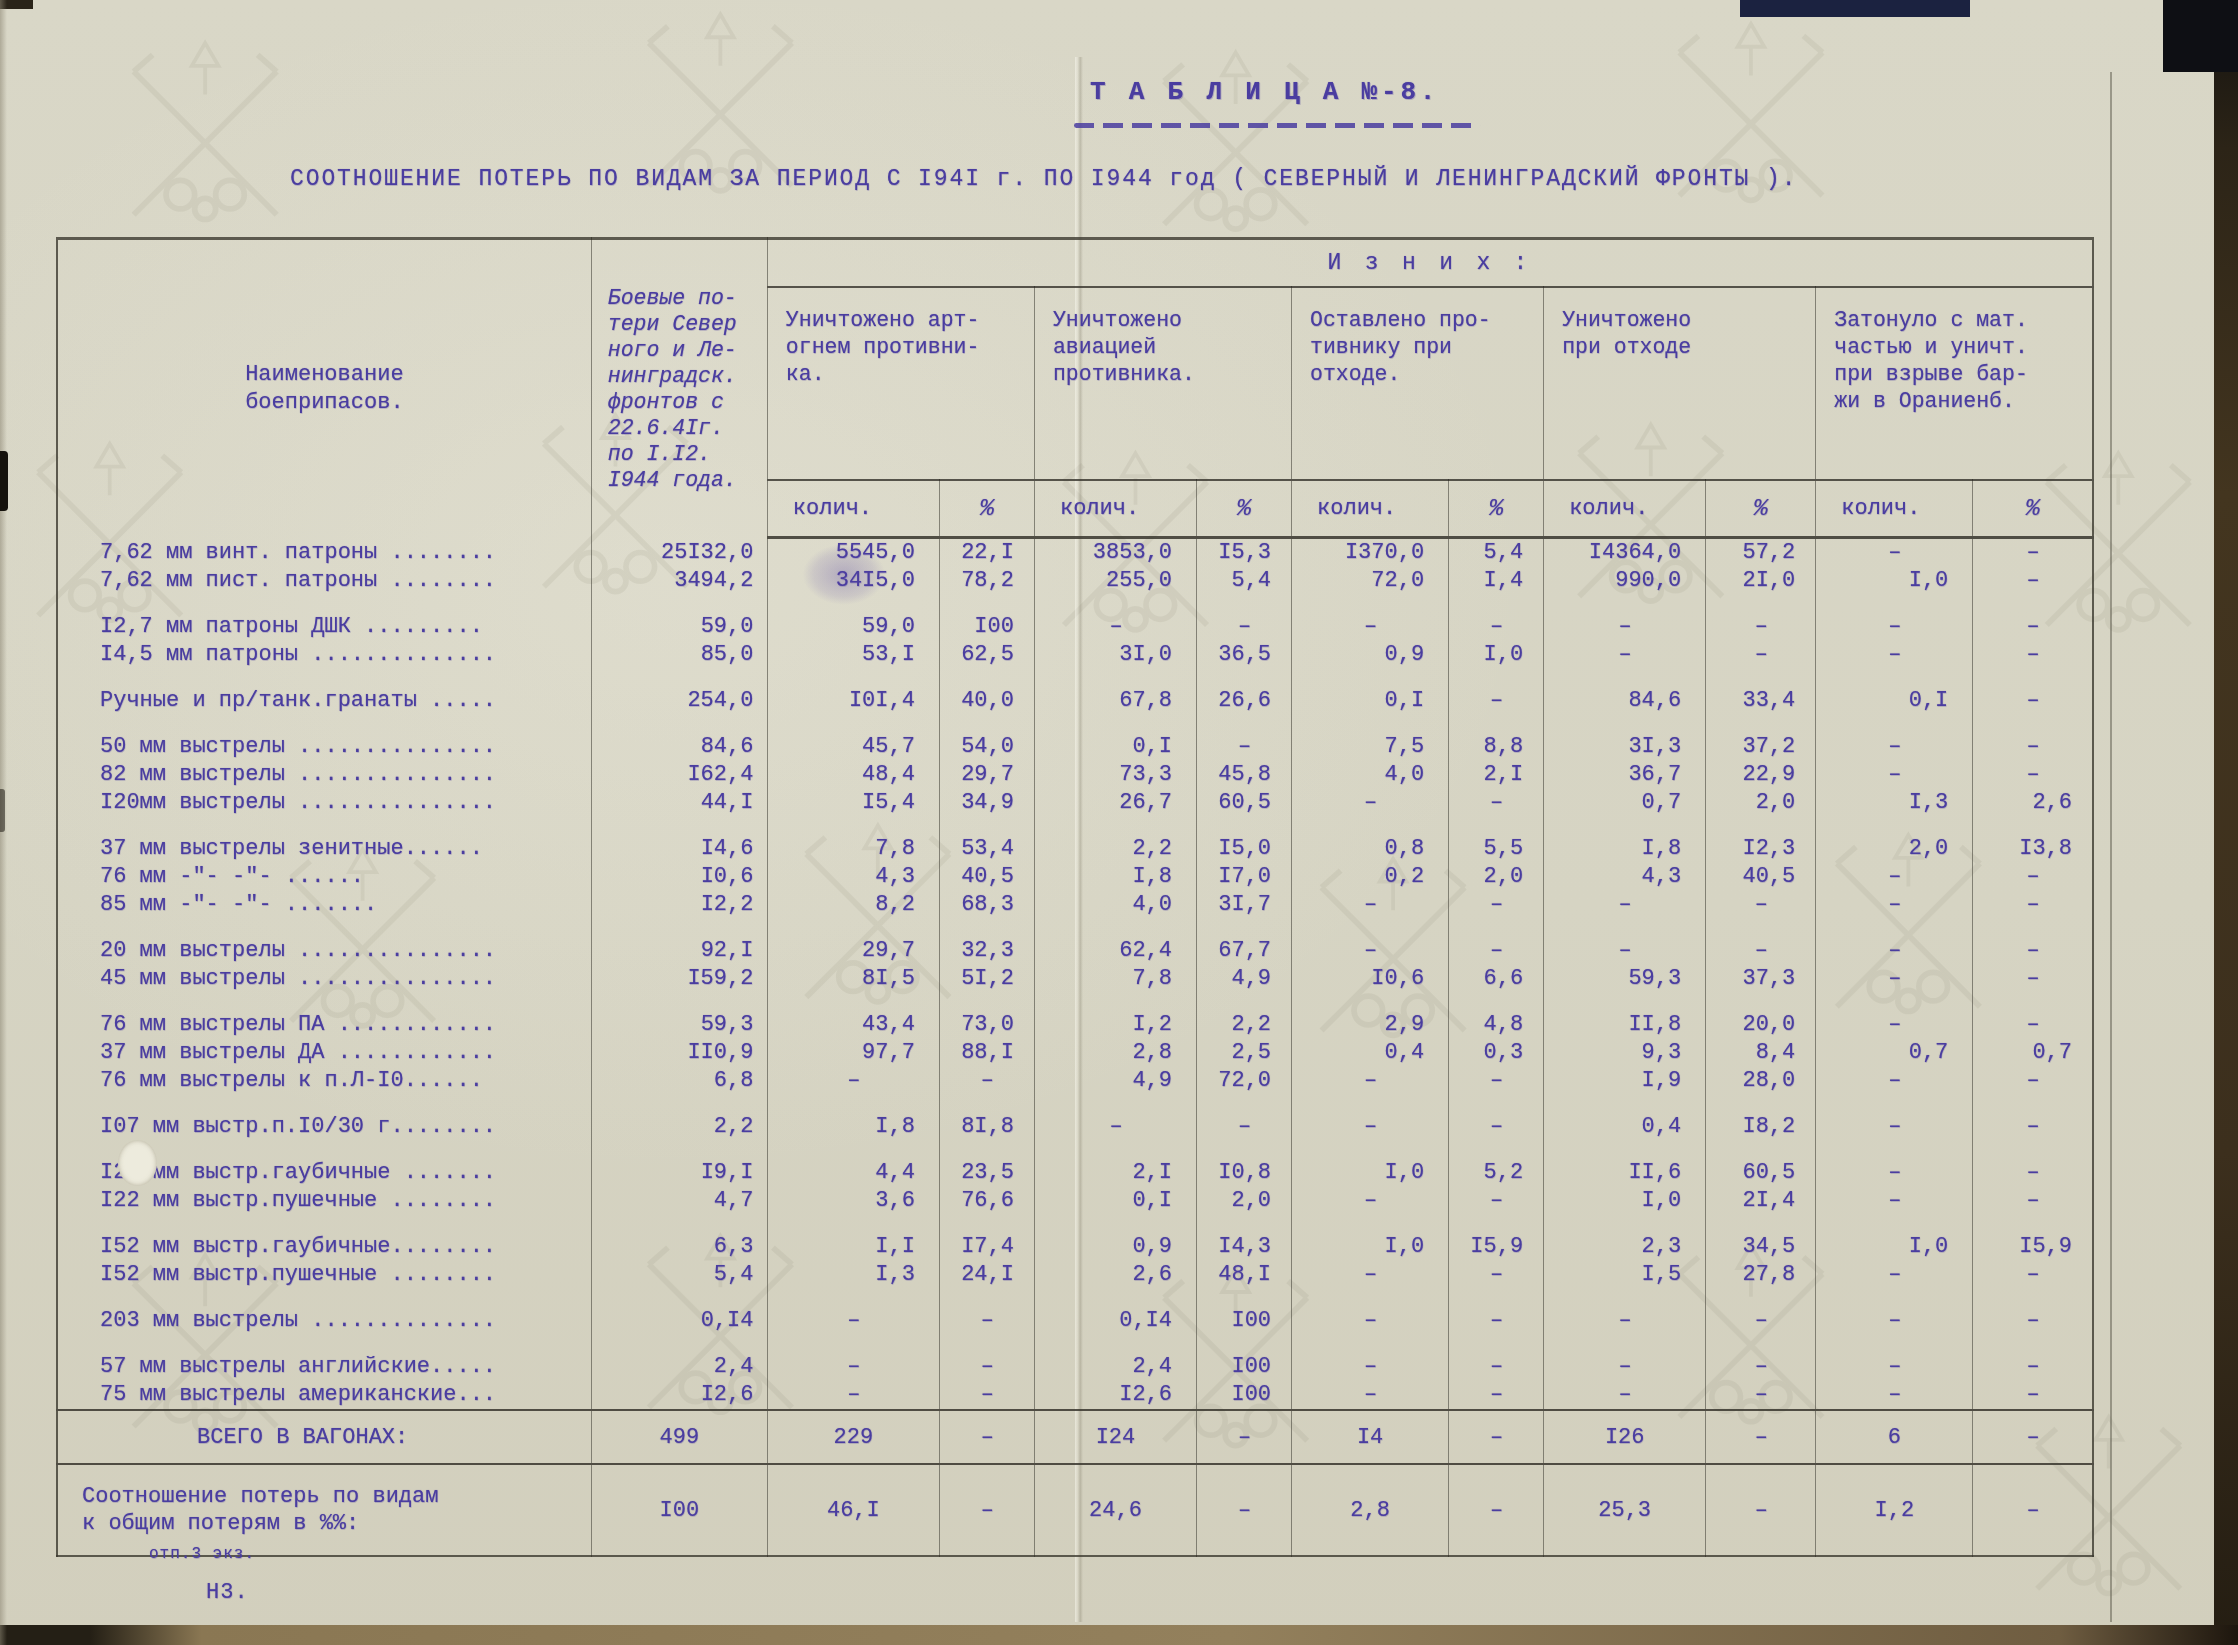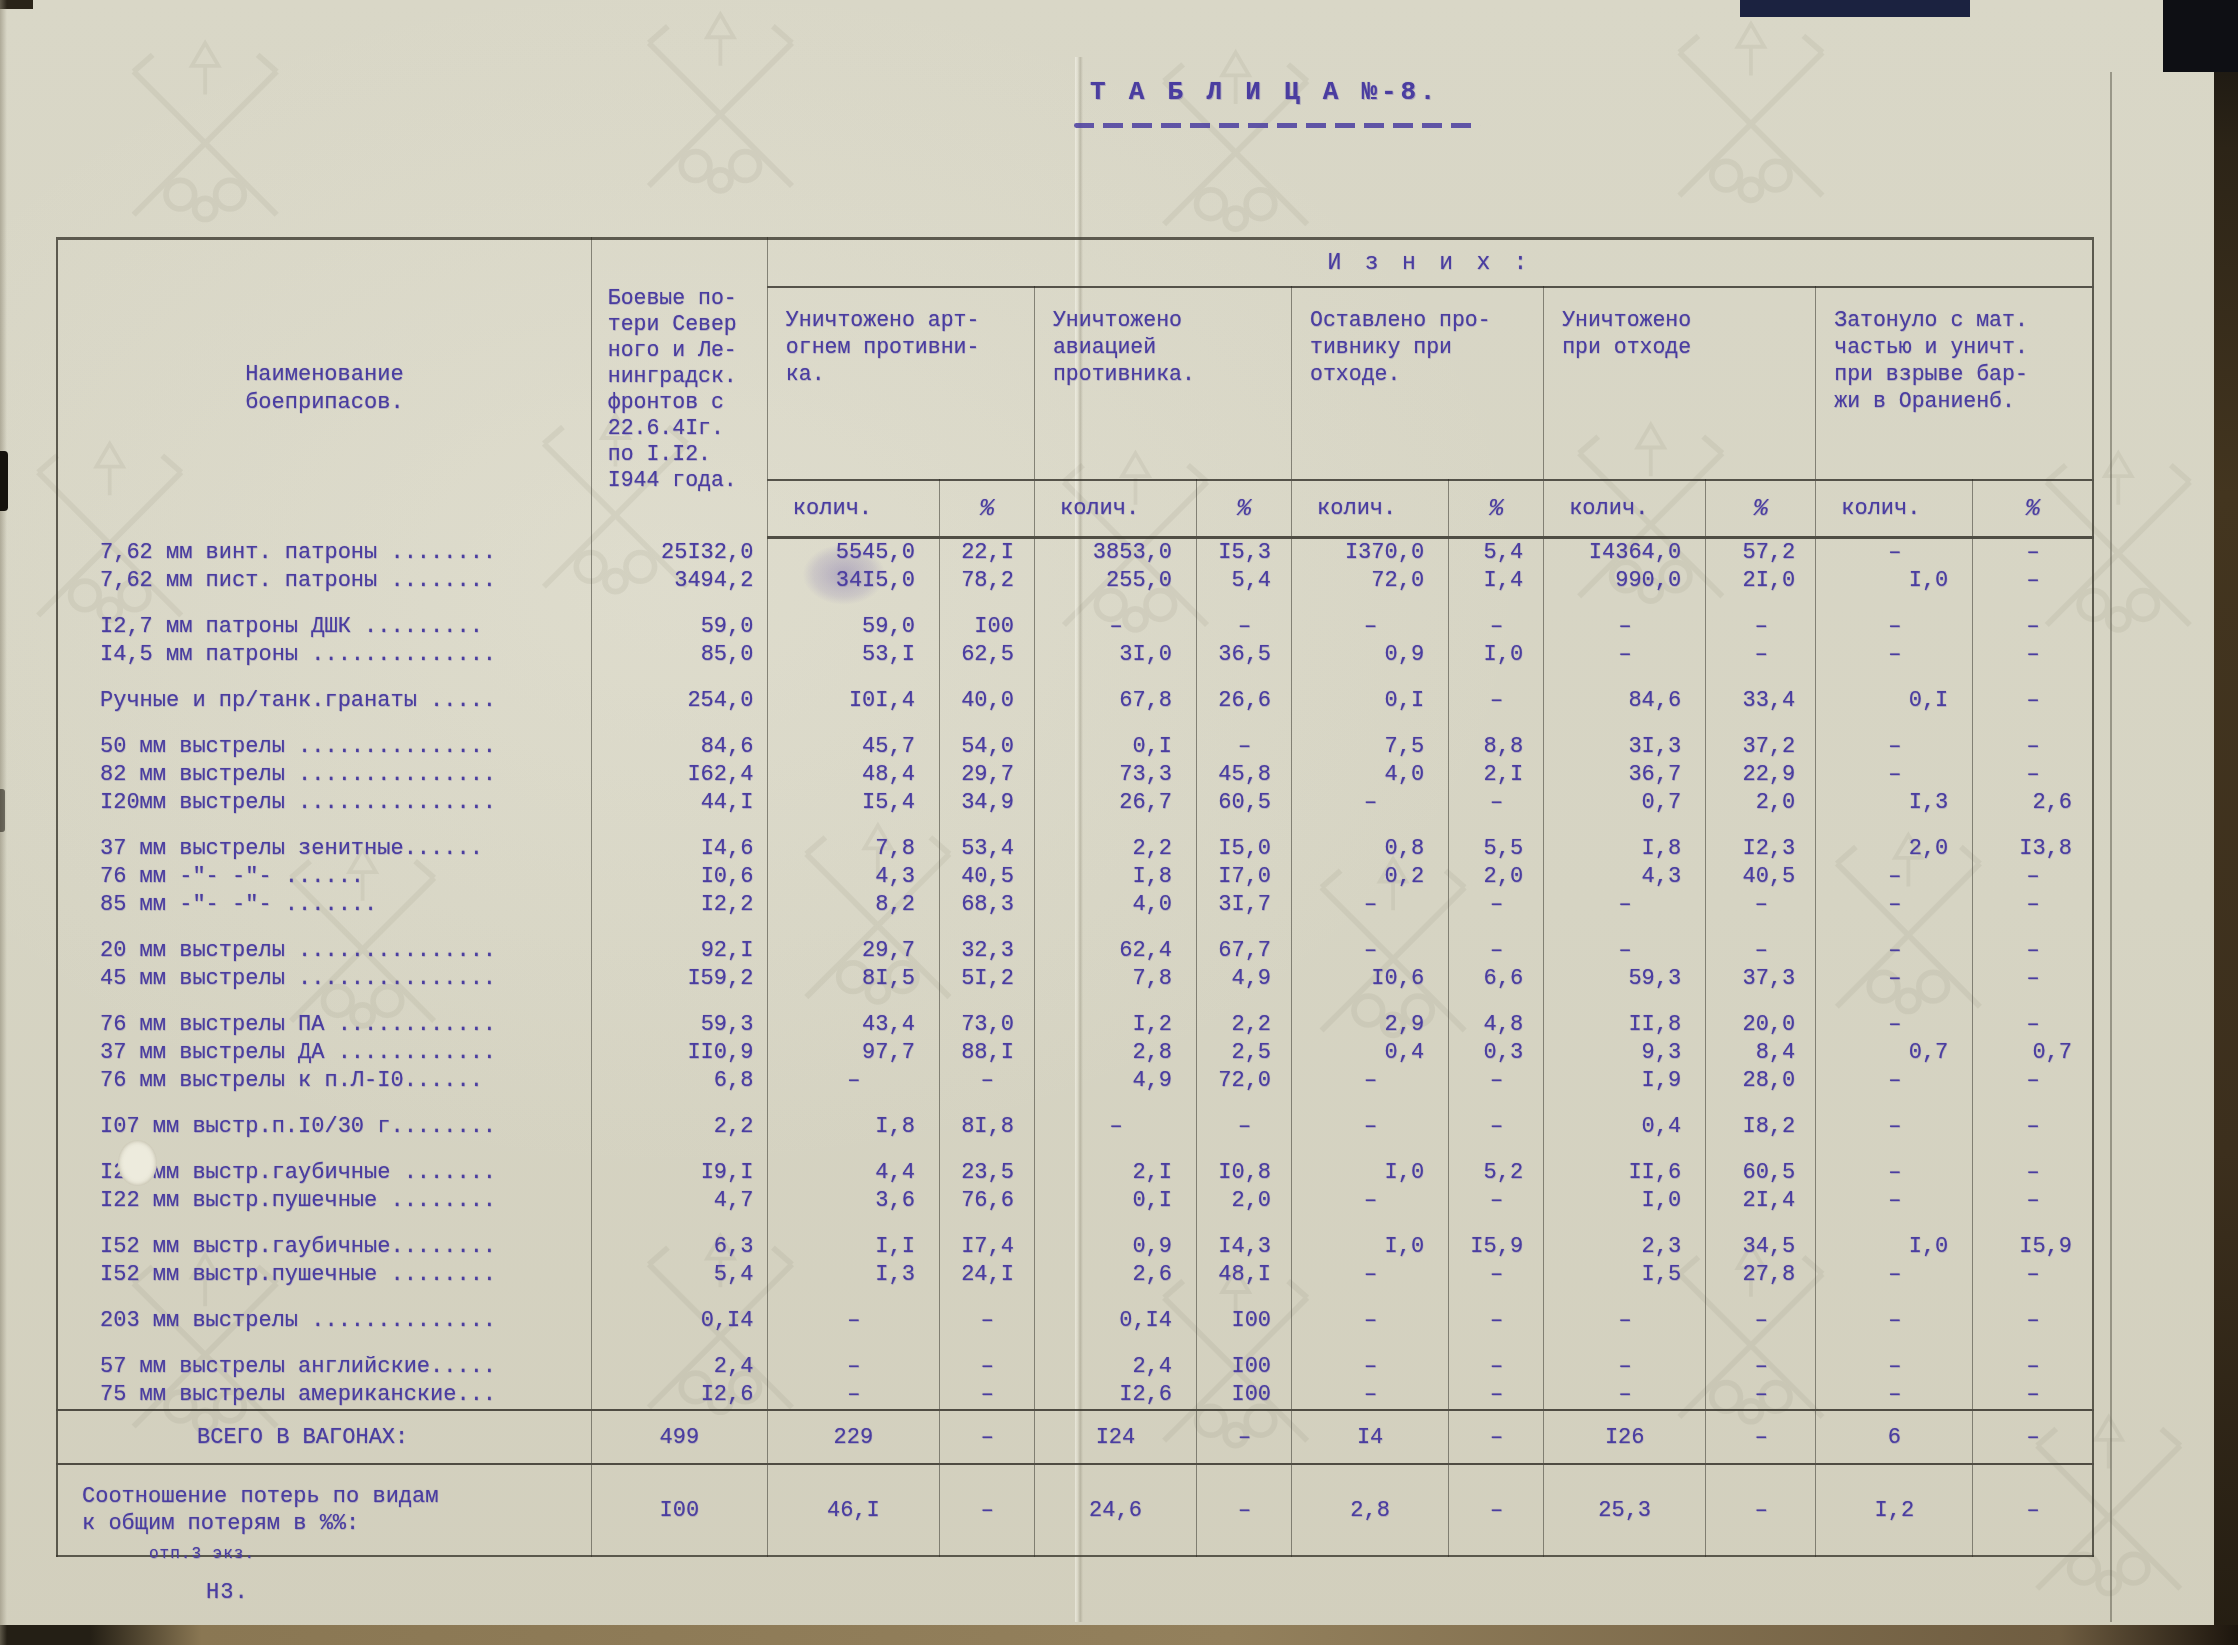--- a/index.html
+++ b/index.html
@@ -50,21 +50,21 @@
     text-shadow:0 0 1px rgba(74,61,160,.5),0.5px 0.5px 0 rgba(74,61,160,.2);
   }
   table.losses{border:2.4px solid rgba(60,58,48,.8);border-top-width:3.3px;}
   tr.h-top th{border-bottom:2.9px solid rgba(55,53,45,.82);}
   tr.h-top th.h-name,tr.h-top th.h-total{border-bottom:none;}
   tr.h-groups th{border-bottom:2.9px solid rgba(55,53,45,.82);}
   tr.h-sub th{border-bottom:3.3px solid rgba(55,53,45,.85);}
   th.h-name,th.h-total{border-bottom:3.3px solid rgba(55,53,45,.85);}
   .h-iznih{font-size:23px;letter-spacing:4.8px;vertical-align:middle;text-align:center;height:44px;}
   .h-name{vertical-align:middle;text-align:center;white-space:pre-line;line-height:28px;font-size:22px;}
-  .h-total{vertical-align:middle;text-align:left;padding-left:16px;white-space:pre-line;line-height:26px;font-size:21.5px;}
+  .h-total{vertical-align:middle;text-align:left;padding-left:16px;white-space:pre-line;line-height:26px;font-size:21.5px;font-style:italic;}
   tr.h-groups th{vertical-align:top;text-align:left;padding:19px 4.8px 0 18px;white-space:pre-line;line-height:27px;height:172px;font-size:21.5px;}
   tr.h-sub th{height:53px;vertical-align:middle;margin-top:12px;}
   th.h-qty{text-align:left;padding-left:25px;}
   th.h-pct{text-align:center;font-style:italic;font-size:24px;}
   td{vertical-align:bottom;}
   .c-name{text-align:left;padding-left:42px;white-space:nowrap;line-height:26px;overflow:hidden;}
   .c-num{text-align:right;padding-right:24px;line-height:26px;white-space:nowrap;}
   .c-total{padding-right:13.4px;}
   .c-pct{text-align:right;padding-right:20px;line-height:26px;white-space:nowrap;}
   td.dash{text-align:center;padding-right:0;}
@@ -124,20 +124,21 @@
   <div class="edge-bottom"></div>
   <div class="edge-top-left"></div>
   <div class="edge-left"></div>
   <div class="notch1"></div>
   <div class="notch2"></div>
   <div class="crease-v"></div>
   <div class="crease-right"></div>
 
   <div class="title">Т А Б Л И Ц А №-8.</div>
   <div class="title-underline"></div>
+  <div class="subtitle">СООТНОШЕНИЕ ПОТЕРЬ ПО ВИДАМ ЗА ПЕРИОД С I94I г. ПО I944 год ( СЕВЕРНЫЙ И ЛЕНИНГРАДСКИЙ ФРОНТЫ ).</div>
 
   <table class="losses">
     <colgroup>
       <col style="width:534px">
         <col style="width:176px">
       <col style="width:172px">
         <col style="width:95px">
       <col style="width:162px">
         <col style="width:95px">
       <col style="width:157px">

